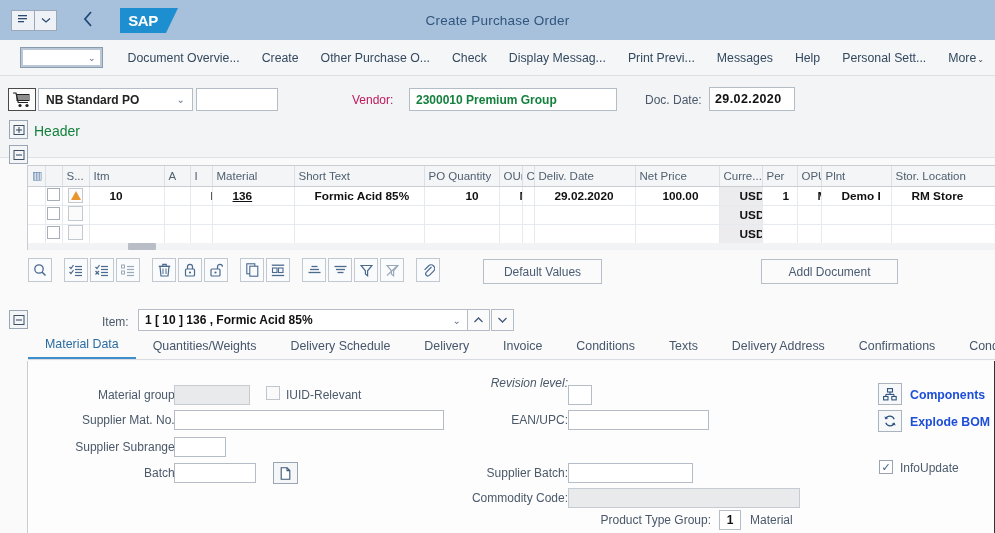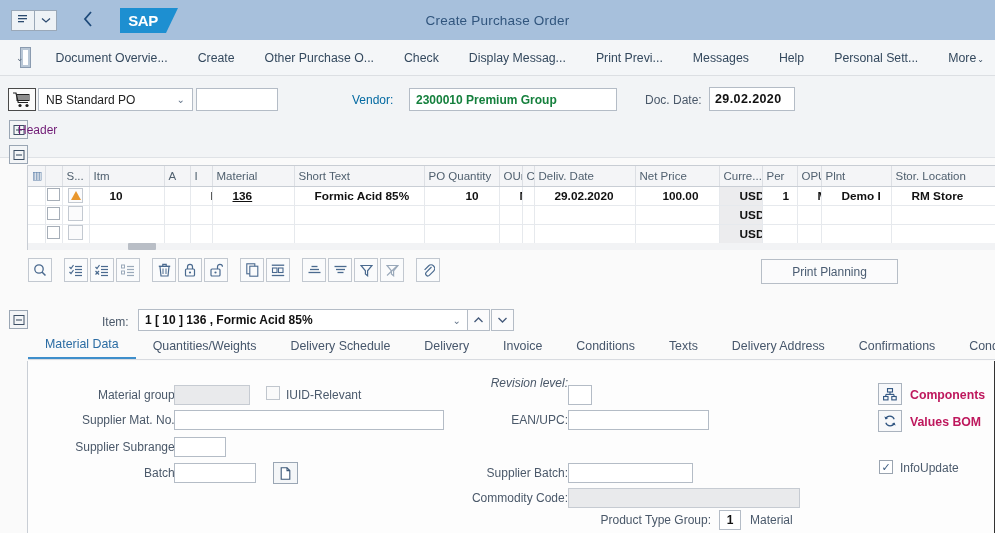--- a/index.html
+++ b/index.html
@@ -64,21 +64,21 @@
   .menu-combo {
     margin-left: 20px; width: 135px; height: 21px; background: #fff;
     border: 1px solid #8a9bb0; display: flex; align-items: center;
     outline: 2px solid #b9c7d6; outline-offset: -3px;
     position: relative; cursor: text;
   }
   .menu-combo .caret {
     position: absolute; right: 6px; font-size: 9px; color: #5b6b7e;
     font-family: "DejaVu Sans", sans-serif;
   }
-  .menu-items { display: flex; align-items: center; margin-left: 14px; gap: 8px; }
+  .menu-items { display: flex; align-items: center; margin-left: 14px; }
   .menu-item {
     font-size: 12.3px; color: #34495e; padding: 0 11px; cursor: pointer;
     white-space: nowrap; font-weight: 500;
   }
   .menu-item .mcaret { font-size: 8px; font-family:"DejaVu Sans",sans-serif; margin-left:1px;}
 
   
   .headerstrip {
     position: absolute; left: 0; top: 76px; width: 995px; height: 82px;
     background: #f2f4f6; border-bottom: 1px solid #dfe2e6;
@@ -87,27 +87,27 @@
     position: absolute; left: 8px; top: 12px; width: 28px; height: 23px;
     border: 1px solid #4a4a4a; background: #fbfbfb;
     display: flex; align-items: center; justify-content: center;
     font-size: 14px; color: #222; font-family: "DejaVu Sans", sans-serif;
   }
   .potype {
     position: absolute; left: 38px; top: 12px; width: 155px; height: 23px;
     background: #fff; border: 1px solid #b4bcc6;
     display: flex; align-items: center; cursor: pointer;
   }
-  .potype span.lbl { margin-left: 7px; font-weight: normal; font-size: 12px; color: #222; }
+  .potype span.lbl { margin-left: 7px; font-weight: bold; font-size: 12px; color: #222; }
   .potype .caret { position: absolute; right: 7px; font-size: 10px; color: #62748a; font-family:"DejaVu Sans",sans-serif; }
   .poblank {
     position: absolute; left: 196px; top: 12px; width: 82px; height: 23px;
     background: #fff; border: 1px solid #b4bcc6; cursor: text;
   }
-  .vendor-lbl { position: absolute; left: 352px; top: 17px; font-size: 12px; color: #0369a1; }
+  .vendor-lbl { position: absolute; left: 352px; top: 17px; font-size: 12px; color: #be185d; }
   .vendor-field {
     position: absolute; left: 409px; top: 12px; width: 208px; height: 23px;
     background: #fff; border: 1px solid #b4bcc6; display:flex; align-items:center;
     cursor: text;
   }
   .vendor-field span { margin-left: 6px; font-weight: bold; font-size: 12px; color:#15803d;}
   .docdate-lbl { position: absolute; left: 645px; top: 17px; font-size: 12px; color: #4a5869; }
   .docdate-field {
     position: absolute; left: 709px; top: 11px; width: 86px; height: 24px;
     background: #fff; border: 1px solid #b4bcc6; display:flex; align-items:center;
@@ -116,21 +116,21 @@
   .docdate-field span { margin-left: 5px; font-weight: bold; font-size: 12.5px; color:#111; letter-spacing:.4px;}
 
   .sqbtn {
     width: 19px; height: 19px; border: 1px solid #9aa6b4; background: #f3f5f7;
     display: flex; align-items: center; justify-content: center;
     font-size: 11px; color: #3e5066; cursor: pointer;
     font-family: "DejaVu Sans", sans-serif;
   }
   .hdr-expand { position: absolute; left: 9px; top: 44px; }
   .hdr-collapse { position: absolute; left: 9px; top: 69px; }
-  .hdr-label { position: absolute; left: 18px; top: 47px; font-size: 12px; color: #701a75; }
+  .hdr-label { position: absolute; left: 34px; top: 47px; font-size: 14px; color: #15803d; }
 
   
   .tablewrap {
     position: absolute; left: 27px; top: 165px; width: 968px; height: 85px;
     background: #fff; border: 1px solid #c8cdd4; border-right: none;
     overflow: hidden;
   }
   table.items { border-collapse: collapse; width: 100%; table-layout: fixed; }
   table.items th {
     background: #f4f5f7; border-right: 1px solid #dcdfe4; border-bottom: 1px solid #c9ced5;
@@ -241,21 +241,21 @@
   .fbtn {
     position: absolute; width: 25px; height: 22px; border: 1px solid #9aa6b4;
     background: #f4f6f8; display:flex; align-items:center; justify-content:center;
     cursor: pointer; color:#3c5878;
   }
   .sidebtn {
     position: absolute; width: 24px; height: 22px; border: 1px solid #aab3be;
     background: #f7f8fa; display:flex; align-items:center; justify-content:center;
     cursor:pointer; color:#2f5480;
   }
-  .sidelbl { position: absolute; font-size: 12.3px; color: #be185d; font-weight: bold; white-space:nowrap;}
+  .sidelbl { position: absolute; font-size: 12.3px; color: #1d4ed8; font-weight: bold; white-space:nowrap;}
   .ptg-val {
     position: absolute; background:#fff; border:1px solid #b4bcc6; height:20px; width:22px;
     display:flex; align-items:center; justify-content:center; font-size:12px; font-weight:bold; color:#111;
     cursor: text;
   }
 </style>
 </head>
 <body>
 
 <div class="app">
@@ -578,21 +578,22 @@
         <line x1="1" y1="11.5" x2="11.5" y2="1.5" stroke="#9aa9ba" stroke-width="1.1"></line>
       </svg>
     </div>
     <div class="ibtn">
       <svg width="13" height="14" viewBox="0 0 13 14">
         <path d="M9.5 4 L4.2 9.3 A2.2 2.2 0 0 0 7.3 12.4 L11.6 8.1 A3.6 3.6 0 0 0 6.5 3 L2.6 6.9" fill="none" stroke="#4a6a8f" stroke-width="1.2"></path>
       </svg>
     </div>
   </div>
 
-  <div class="bigbtn" id="addl-planning-btn">Print Planning</div>
+  <div class="bigbtn" id="default-values-btn">Default Values</div>
+  <div class="bigbtn" id="addl-planning-btn">Addl Document</div>
 
   <div class="sqbtn detailcollapse">
     <svg width="12" height="12" viewBox="0 0 12 12">
       <rect x="1" y="1.5" width="10" height="9" fill="none" stroke="#3e5066" stroke-width="1"></rect>
       <line x1="3" y1="6" x2="9" y2="6" stroke="#3e5066" stroke-width="1.1"></line>
     </svg>
   </div>
   <div class="item-lbl">Item:</div>
   <div class="item-combo">
     <span class="val">1 [ 10 ] 136 , Formic Acid 85%</span>
@@ -675,21 +676,21 @@
     <div class="sidelbl" style="left:882px; top:27px;">Components</div>
 
     <div class="sidebtn" style="left:850px; top:49px;">
       <svg width="14" height="14" viewBox="0 0 14 14">
         <path d="M11.2 5.2 A4.6 4.6 0 0 0 2.6 5.0" fill="none" stroke="#2f5480" stroke-width="1.2"></path>
         <path d="M2.8 8.8 A4.6 4.6 0 0 0 11.4 9.0" fill="none" stroke="#2f5480" stroke-width="1.2"></path>
         <path d="M1.3 2.6 L2.7 5.4 L5.3 4.0 Z" fill="#2f5480"></path>
         <path d="M12.7 11.4 L11.3 8.6 L8.7 10.0 Z" fill="#2f5480"></path>
       </svg>
     </div>
-    <div class="sidelbl" style="left:882px; top:54px;">Values BOM</div>
+    <div class="sidelbl" style="left:882px; top:54px;">Explode BOM</div>
 
     <div class="fchk" style="left:851px; top:99px;">
       <span>✓</span>
     </div>
     <div class="ftext" style="left:872px; top:100px;">InfoUpdate</div>
   </div>
 
 </div>
 
 </body></html>

